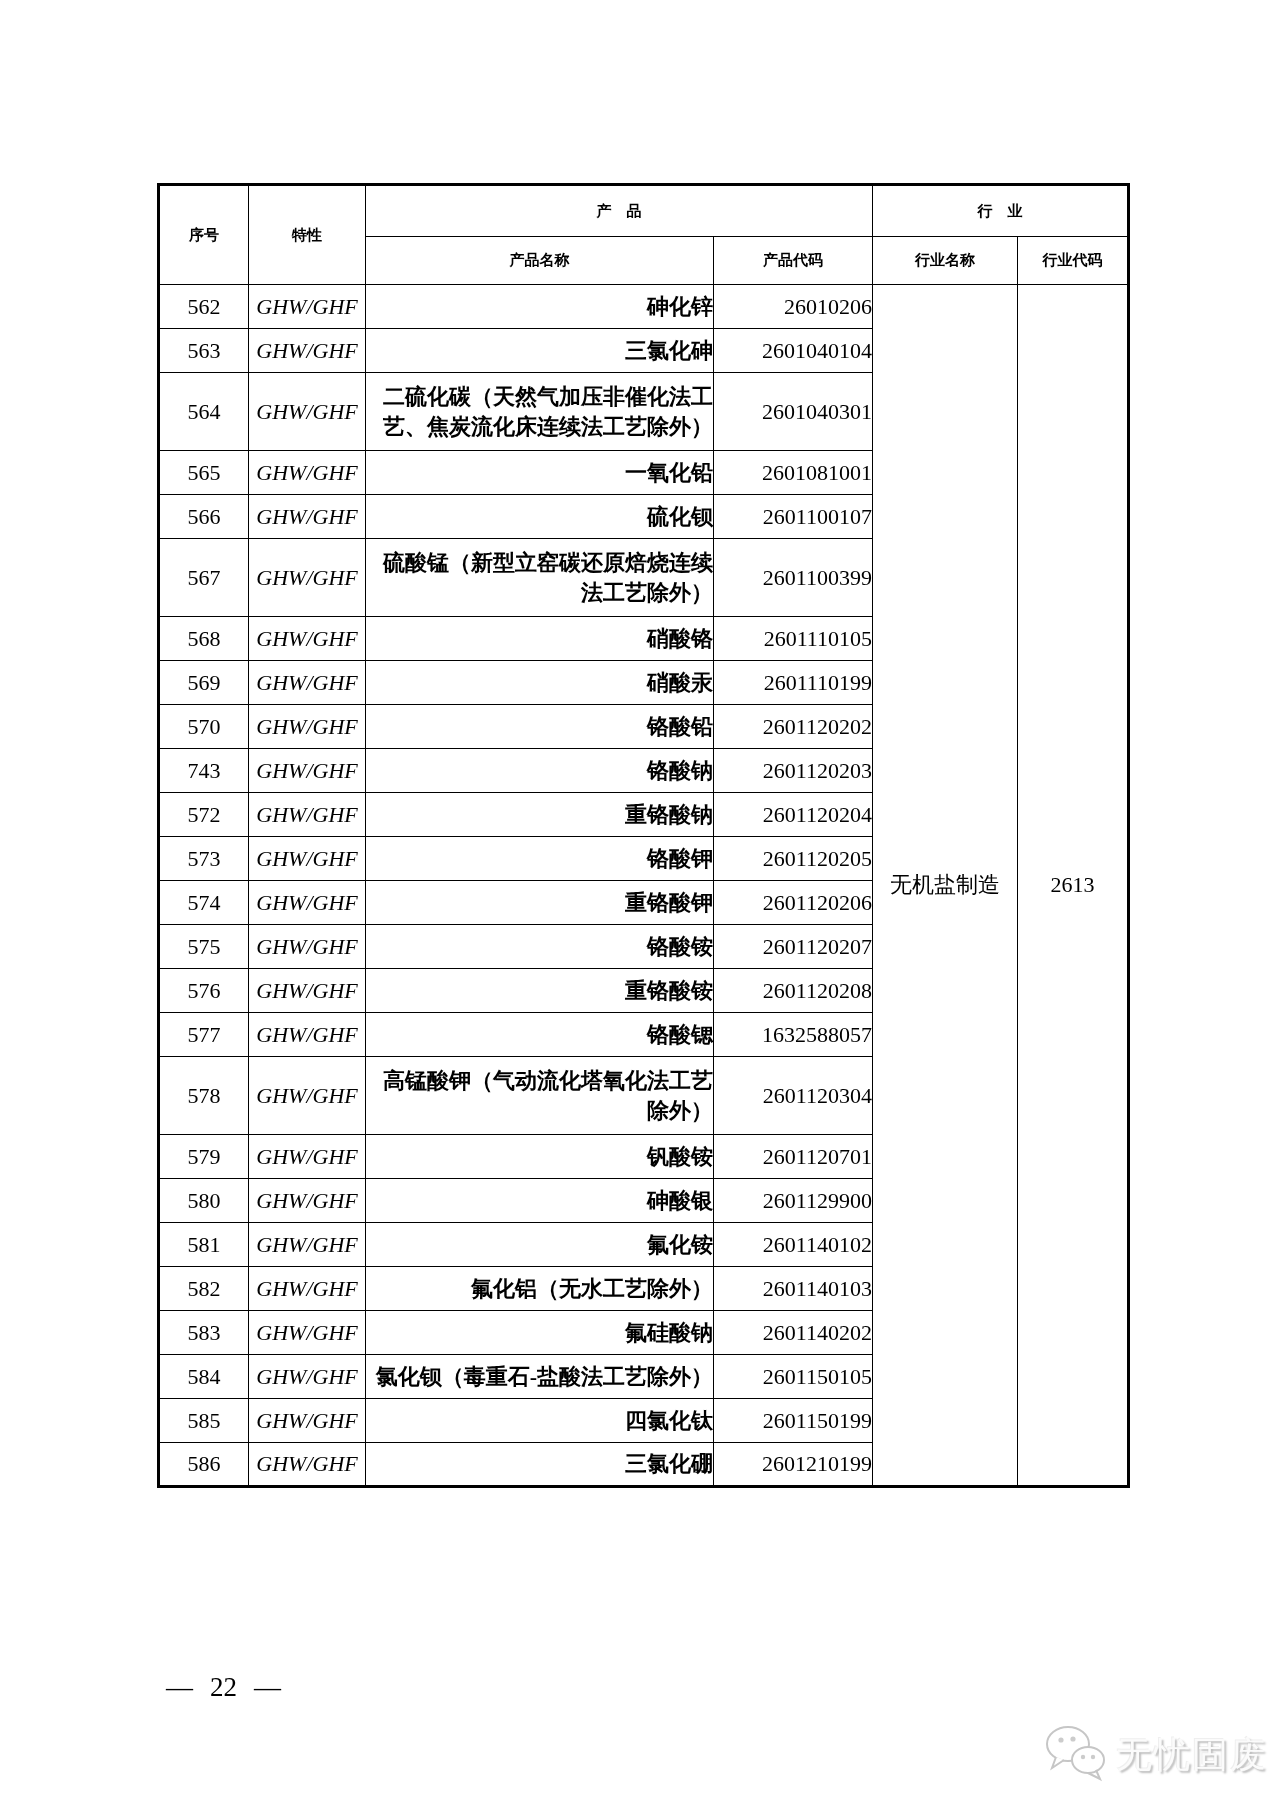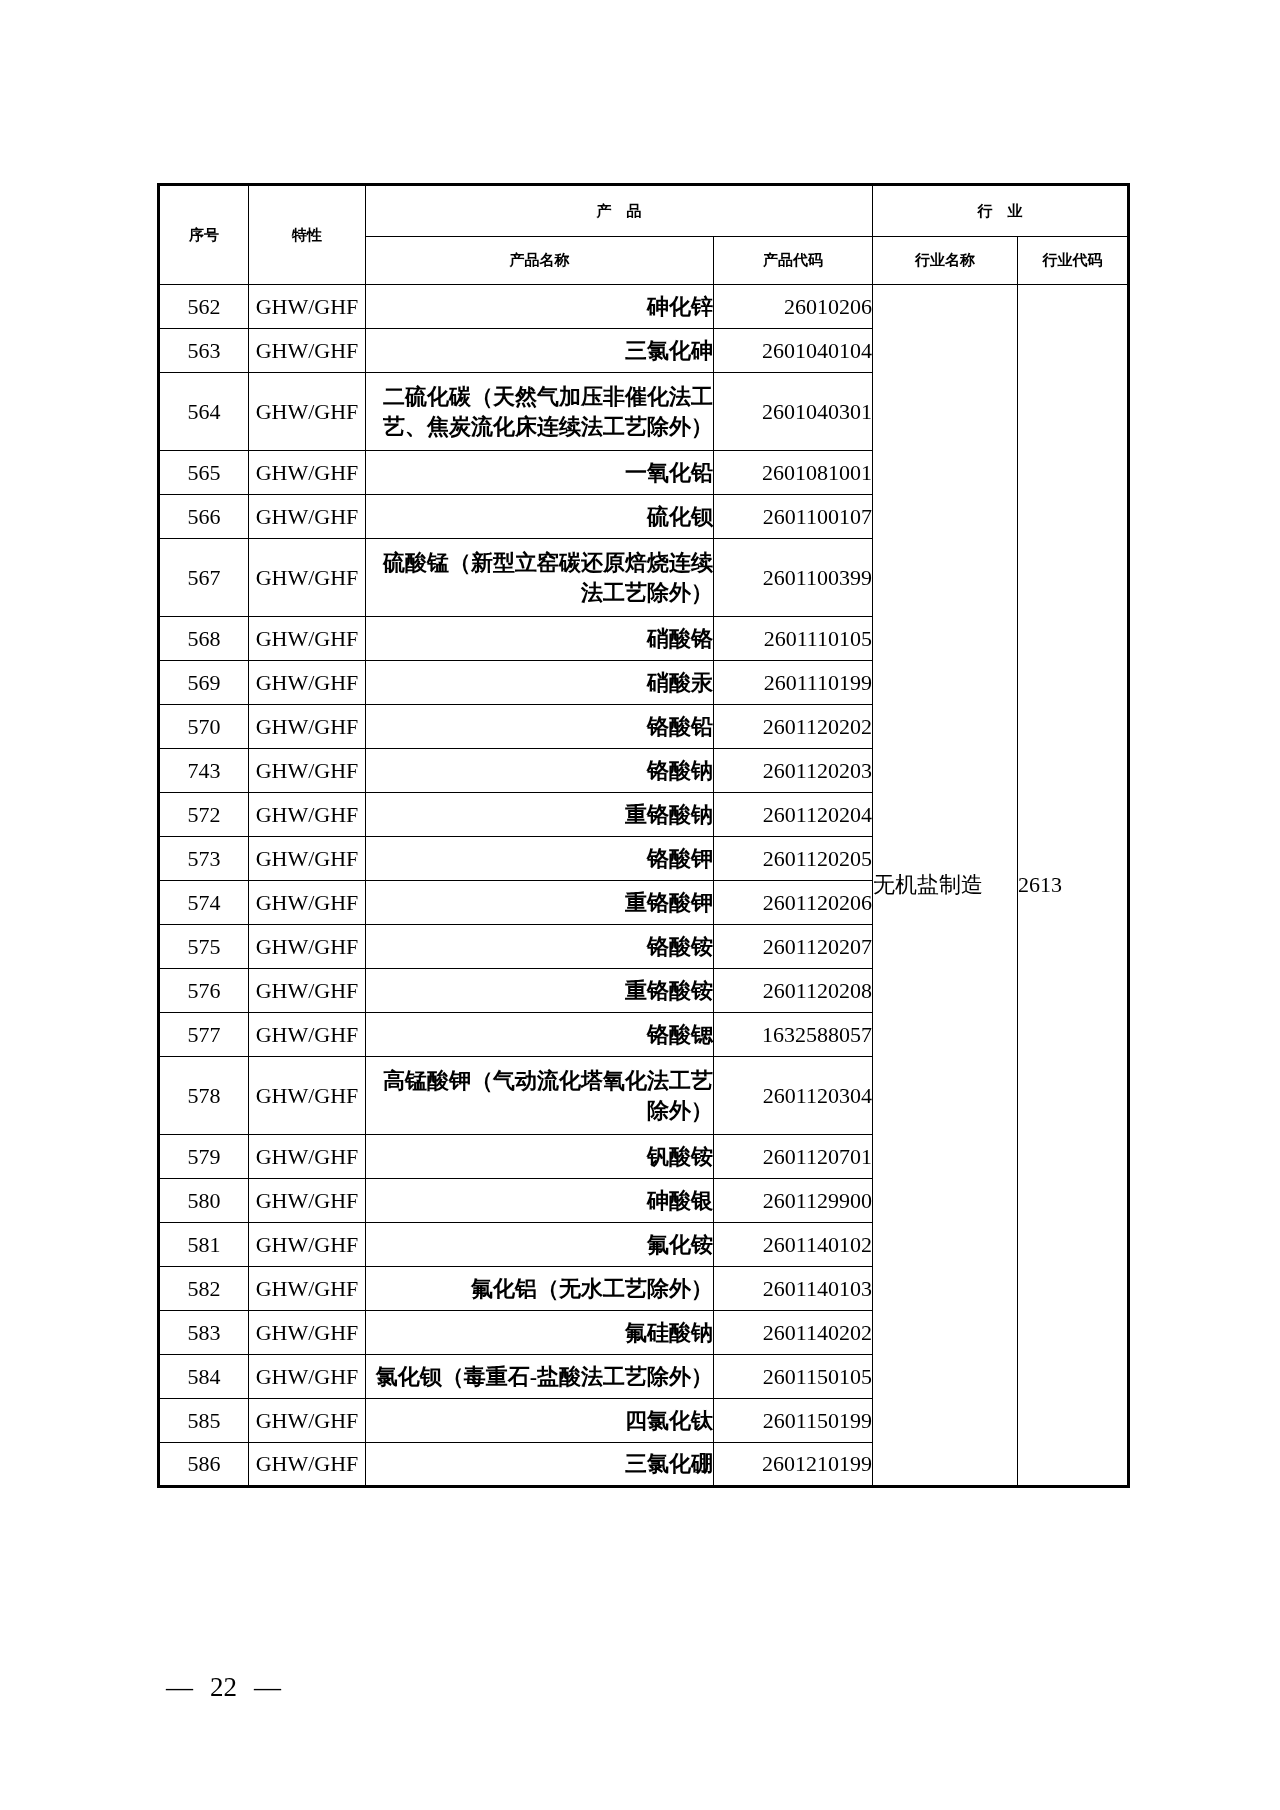--- a/index.html
+++ b/index.html
@@ -59,32 +59,34 @@
     font-size: 22px;
     vertical-align: middle;
     line-height: 1.32;
   }
   td.c-seq {
     text-align: center;
   }
   td.c-trait {
     text-align: center;
     letter-spacing: 0px;
+    font-style: italic;
   }
   td.c-name {
     text-align: right;
     padding: 2px 2px 2px 6px;
     font-weight: bold;
   }
   td.c-code {
     text-align: right;
     padding-left: 7px;
   }
   td.c-ind-name,
   td.c-ind-code {
+    text-align: center;
     vertical-align: middle;
     font-family: Liberation Serif, serif;
   }
 
   
   .footer {
     position: absolute;
     left: 166px;
     top: 1672px;
     display: flex;
@@ -296,14 +298,34 @@
     </tr>
       </tbody>
   </table>
 
   <div class="footer">
     <span>—</span>
     <span>22</span>
     <span>—</span>
   </div>
 
+  <div class="watermark">
+    <span>
+      <svg width="66" height="58" viewBox="0 0 66 58">
+        <g fill="#ffffff" stroke="#c6c6c6" stroke-width="2">
+          <ellipse cx="24" cy="20" rx="21" ry="17"></ellipse>
+          <path d="M12 33 L8 44 L20 36 Z" stroke="none" fill="#ffffff"></path>
+          <path d="M12 33 L8 44 L20 36" fill="none"></path>
+          <ellipse cx="44" cy="36" rx="16" ry="13"></ellipse>
+          <path d="M52 46 L56 55 L44 49" fill="none"></path>
+        </g>
+        <g fill="#cccccc" stroke="none">
+          <circle cx="17" cy="16" r="2.6"></circle>
+          <circle cx="29" cy="15" r="2.6"></circle>
+          <circle cx="39" cy="33" r="2.2"></circle>
+          <circle cx="49" cy="33" r="2.2"></circle>
+        </g>
+      </svg>
+    </span>
+    <span class="wm-text">无忧固废</span>
+  </div>
 
 </div>
 
 </body></html>

